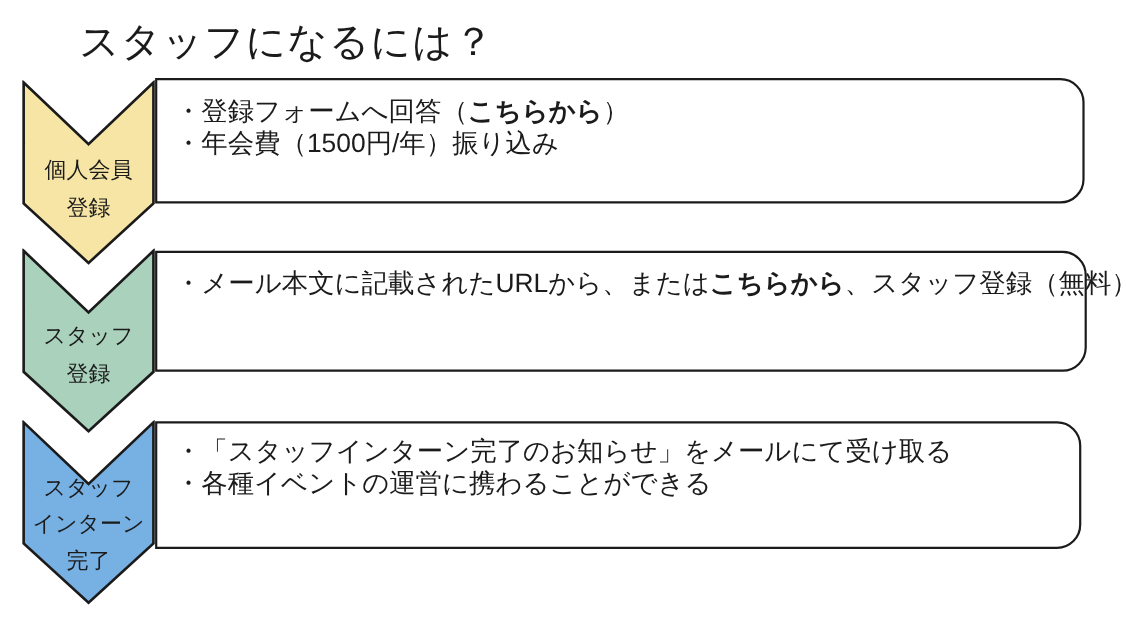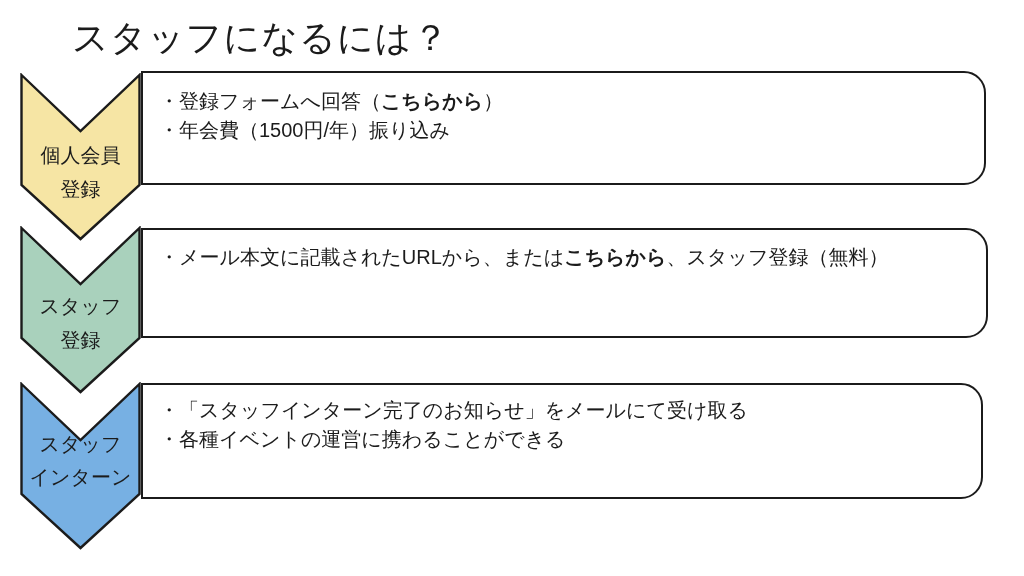--- a/index.html
+++ b/index.html
@@ -24,21 +24,21 @@
     font-size:20px; line-height:34px; white-space:nowrap;
   }
   .s1 .chev-label { top:138px; }
   .s2 .chev-label { top:289px; }
   .s3 .chev-label { top:428px; line-height:33px; }
 
   .box {
     position:absolute; left:141px; box-sizing:border-box;
     background:#ffffff; border:2px solid #1b1b1b;
     border-radius:0 22px 22px 0;
-    font-size:20px; line-height:29px; padding-left:16px; padding-right:10px;
+    font-size:24px; line-height:29px; padding-left:16px; padding-right:10px;
     white-space:nowrap;
   }
   .s1 .box { top:71px;  width:845px; height:114px; padding-top:14px; }
   .s2 .box { top:228px; width:847px; height:110px; padding-top:13px; }
   .s3 .box { top:383px; width:842px; height:116px; padding-top:11px; }
 
   .link { font-weight:bold; }
 </style>
 </head>
 <body>
@@ -49,20 +49,21 @@
   <div class="box">
     <div><span>・「スタッフインターン完了のお知らせ」をメールにて受け取る</span><span class="link"></span><span></span></div>
     <div><span>・各種イベントの運営に携わることができる</span><span class="link"></span><span></span></div>
   </div>
   <svg class="chev" viewBox="0 0 121 168">
     <polygon points="1.5,2 60.5,58 119.5,2 119.5,112 60.5,166 1.5,112" fill="#77B0E3"></polygon>
   </svg>
   <div class="chev-label">
     <div>スタッフ</div>
     <div>インターン</div>
+    <div>完了</div>
   </div>
 </div>
 
 <div class="step s2">
   <div class="box">
     <div><span>・メール本文に記載されたURLから、または</span><span class="link">こちらから</span><span>、スタッフ登録（無料）</span></div>
   </div>
   <svg class="chev" viewBox="0 0 121 168">
     <polygon points="1.5,2 60.5,58 119.5,2 119.5,112 60.5,166 1.5,112" fill="#A9D1BC"></polygon>
   </svg>

